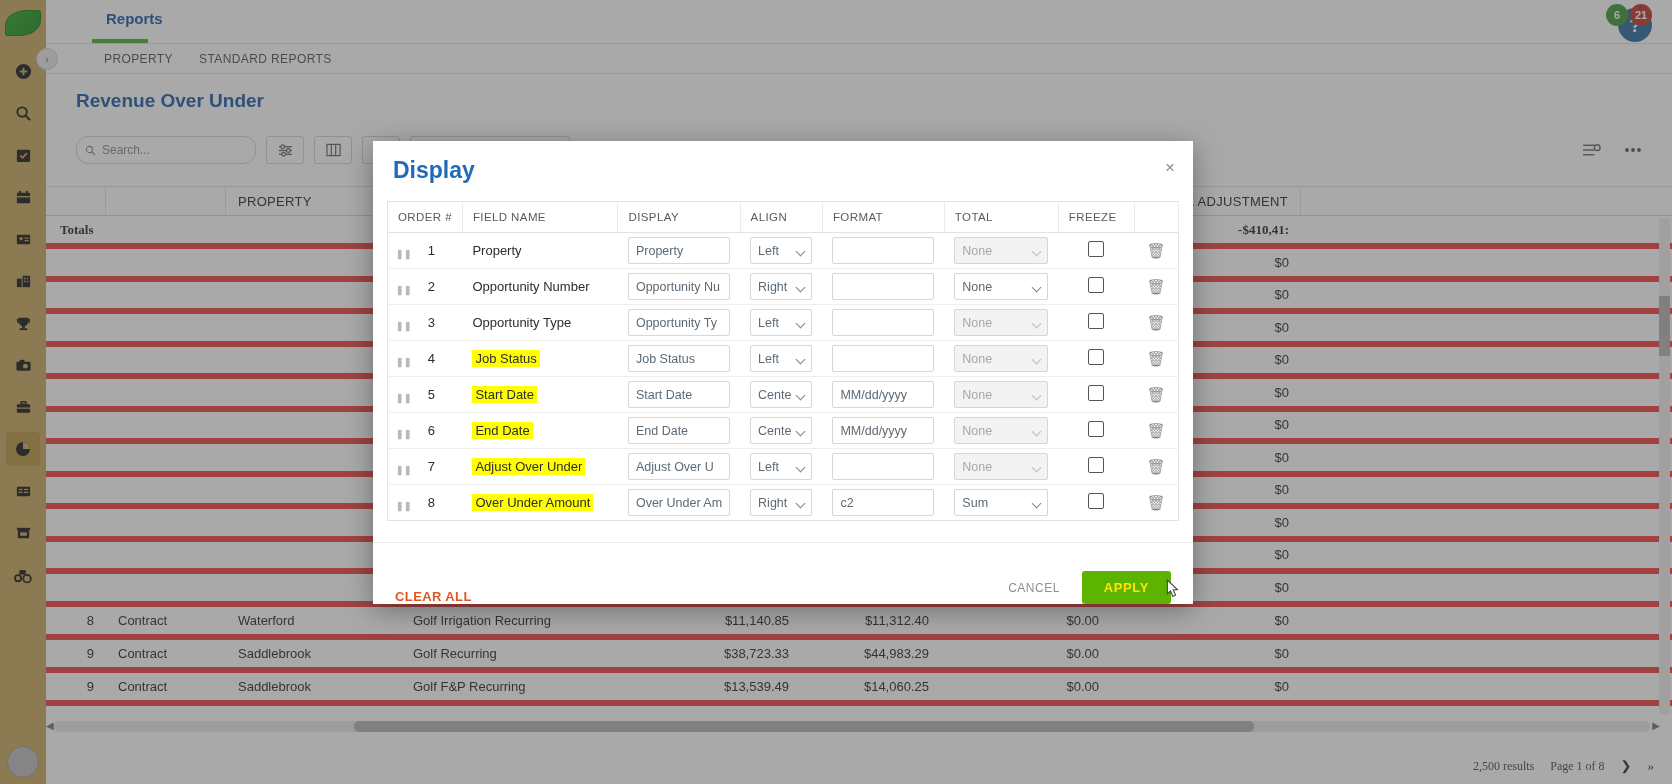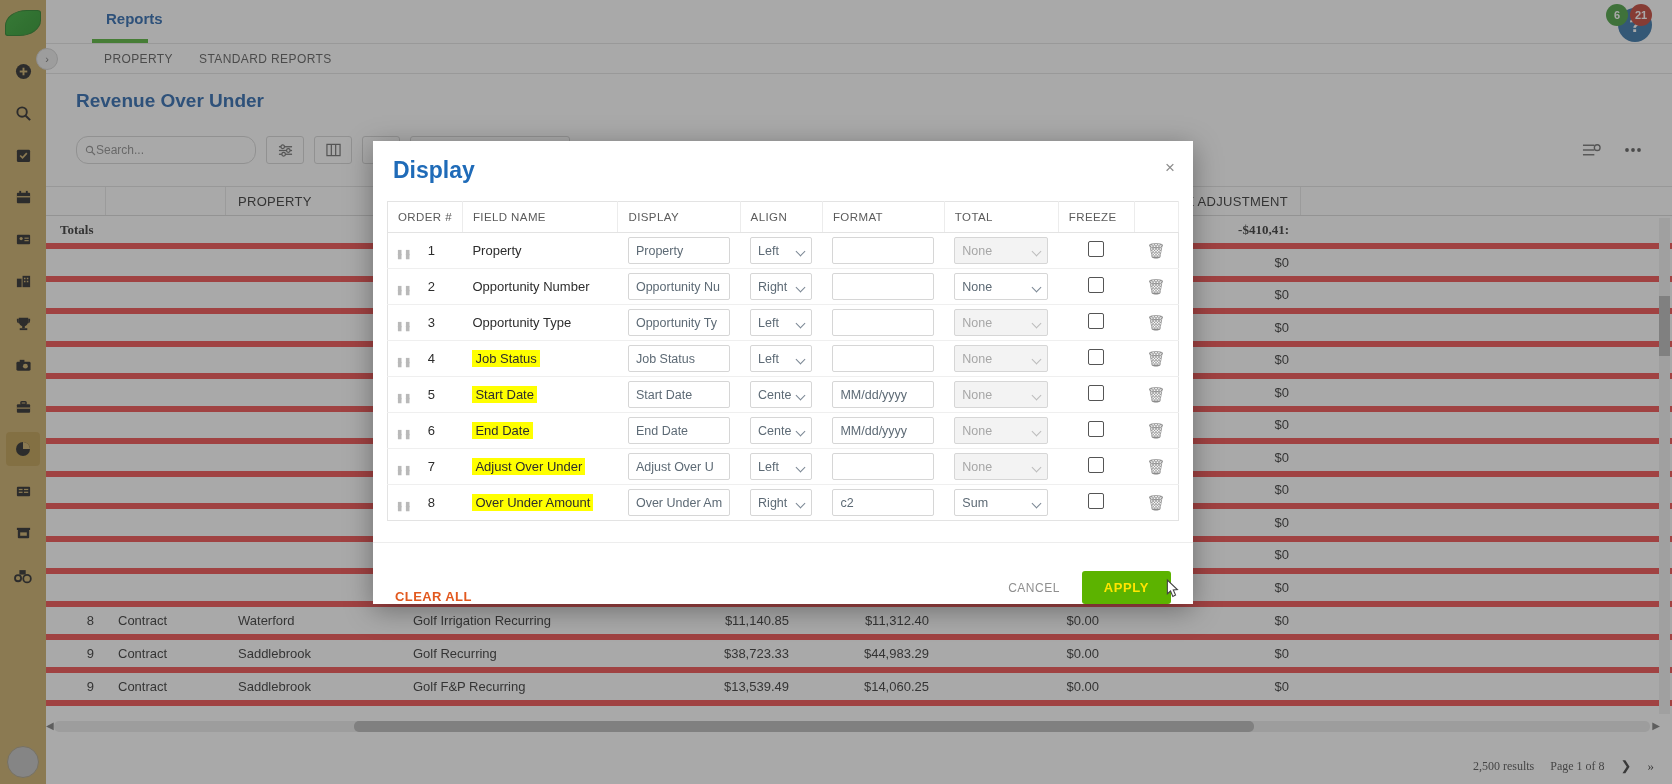--- a/index.html
+++ b/index.html
@@ -95,21 +95,21 @@
   .page-title {
     padding: 16px 0 14px 30px; font-size: 19px; font-weight: bold; color: #1f5fa9;
   }
 
   .toolbar {
     height: 48px; display: flex; align-items: center; padding: 0 24px 0 30px; gap: 10px;
     position: relative;
   }
   .search-box {
     width: 180px; height: 28px; border: 1px solid #d4d4d4; border-radius: 12px;
-    display: flex; align-items: center; padding: 0 8px;
+    display: flex; align-items: center; gap: 6px; padding: 0 8px;
     font-size: 12px; color: #8a8a8a; background: #fff;
   }
   .tb-btn {
     width: 38px; height: 28px; border: 1px solid #d4d4d4; border-radius: 3px;
     background: #fff; display: flex; align-items: center; justify-content: center;
     color: #666;
   }
   .tb-wide { width: 160px; }
   .toolbar-right { margin-left: auto; display: flex; align-items: center; gap: 12px; }
   .tb-ghost { color:#666; display:flex; align-items:center; justify-content:center; width:30px; height:28px;}

